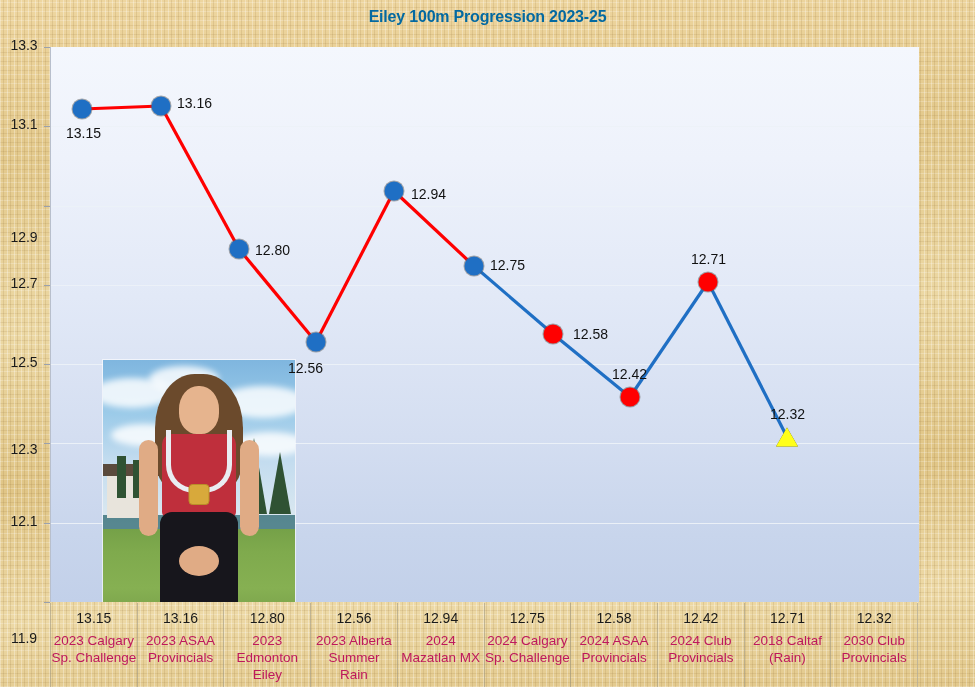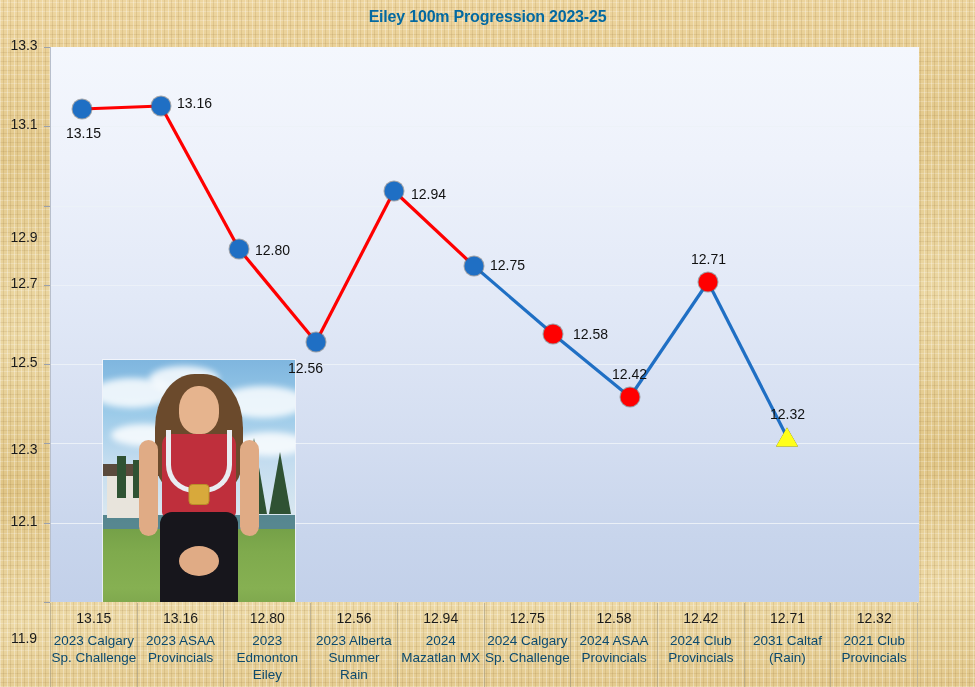--- a/index.html
+++ b/index.html
@@ -65,21 +65,21 @@
   .m-blue{background:#1f6fc4;}
   .m-red{background:#ff0000;}
   .m-tri{width:0;height:0;border-left:11px solid transparent;border-right:11px solid transparent;border-bottom:19px solid #ffff1a;filter:drop-shadow(0 0 0.6px #3b3b20);}
   .dlabel{position:absolute;font-size:14px;color:#111;white-space:nowrap;font-family:"Liberation Sans", sans-serif;}
   
   #xaxis{position:absolute;left:50px;top:603px;width:868px;height:84px;display:flex;}
   .xcol{flex:1 1 0;position:relative;border-right:1px solid rgba(155,150,130,0.55);
         display:flex;flex-direction:column;align-items:center;padding-top:5px;box-sizing:border-box;}
   .xcol:first-child{border-left:1px solid rgba(155,150,130,0.55);}
   .xval{font-size:14px;color:#1a1a1a;line-height:20px;}
-  .xlab{font-size:13.5px;color:#0c4a6e;line-height:17px;text-align:center;margin-top:4px;}
+  .xlab{font-size:13.5px;color:#be185d;line-height:17px;text-align:center;margin-top:4px;}
 </style>
 </head>
 <body>
 
 <div id="slide"></div>
 
 <div id="title">Eiley 100m Progression 2023-25</div>
 
 <div id="yaxis-group">
     <div class="ytick-wrap" style="top: 37px;">13.3</div>
@@ -228,24 +228,24 @@
     <div class="xcol">
       <div class="xval">12.42</div>
       <div class="xlab">
         <div>2024 Club</div>
         <div>Provincials</div>
       </div>
     </div>
     <div class="xcol">
       <div class="xval">12.71</div>
       <div class="xlab">
-        <div>2031 Caltaf</div>
+        <div>2018 Caltaf</div>
         <div>(Rain)</div>
       </div>
     </div>
     <div class="xcol">
       <div class="xval">12.32</div>
       <div class="xlab">
-        <div>2021 Club</div>
+        <div>2030 Club</div>
         <div>Provincials</div>
       </div>
     </div>
   </div>
 
 </body></html>

